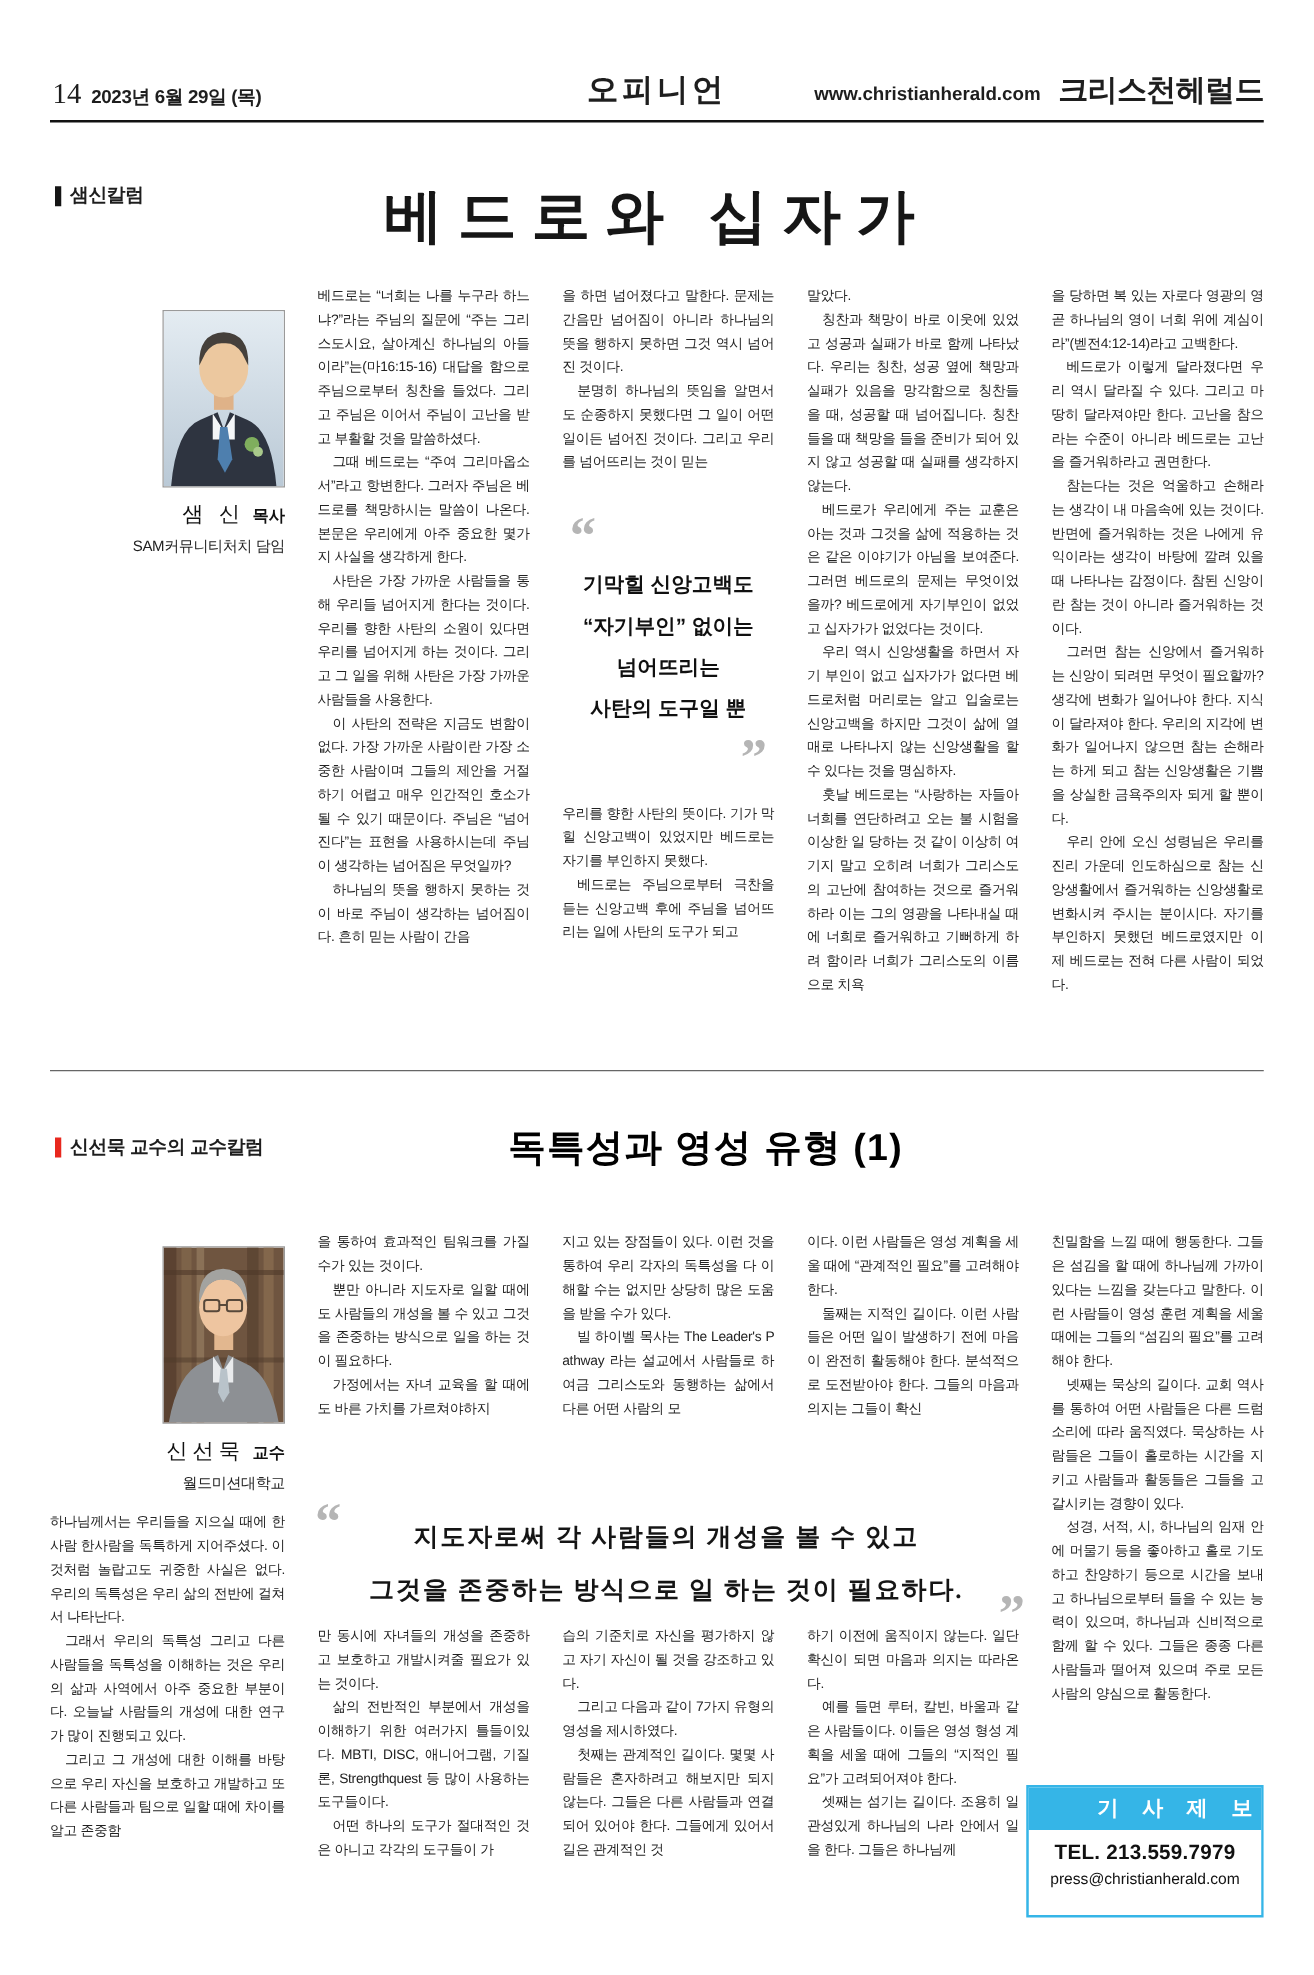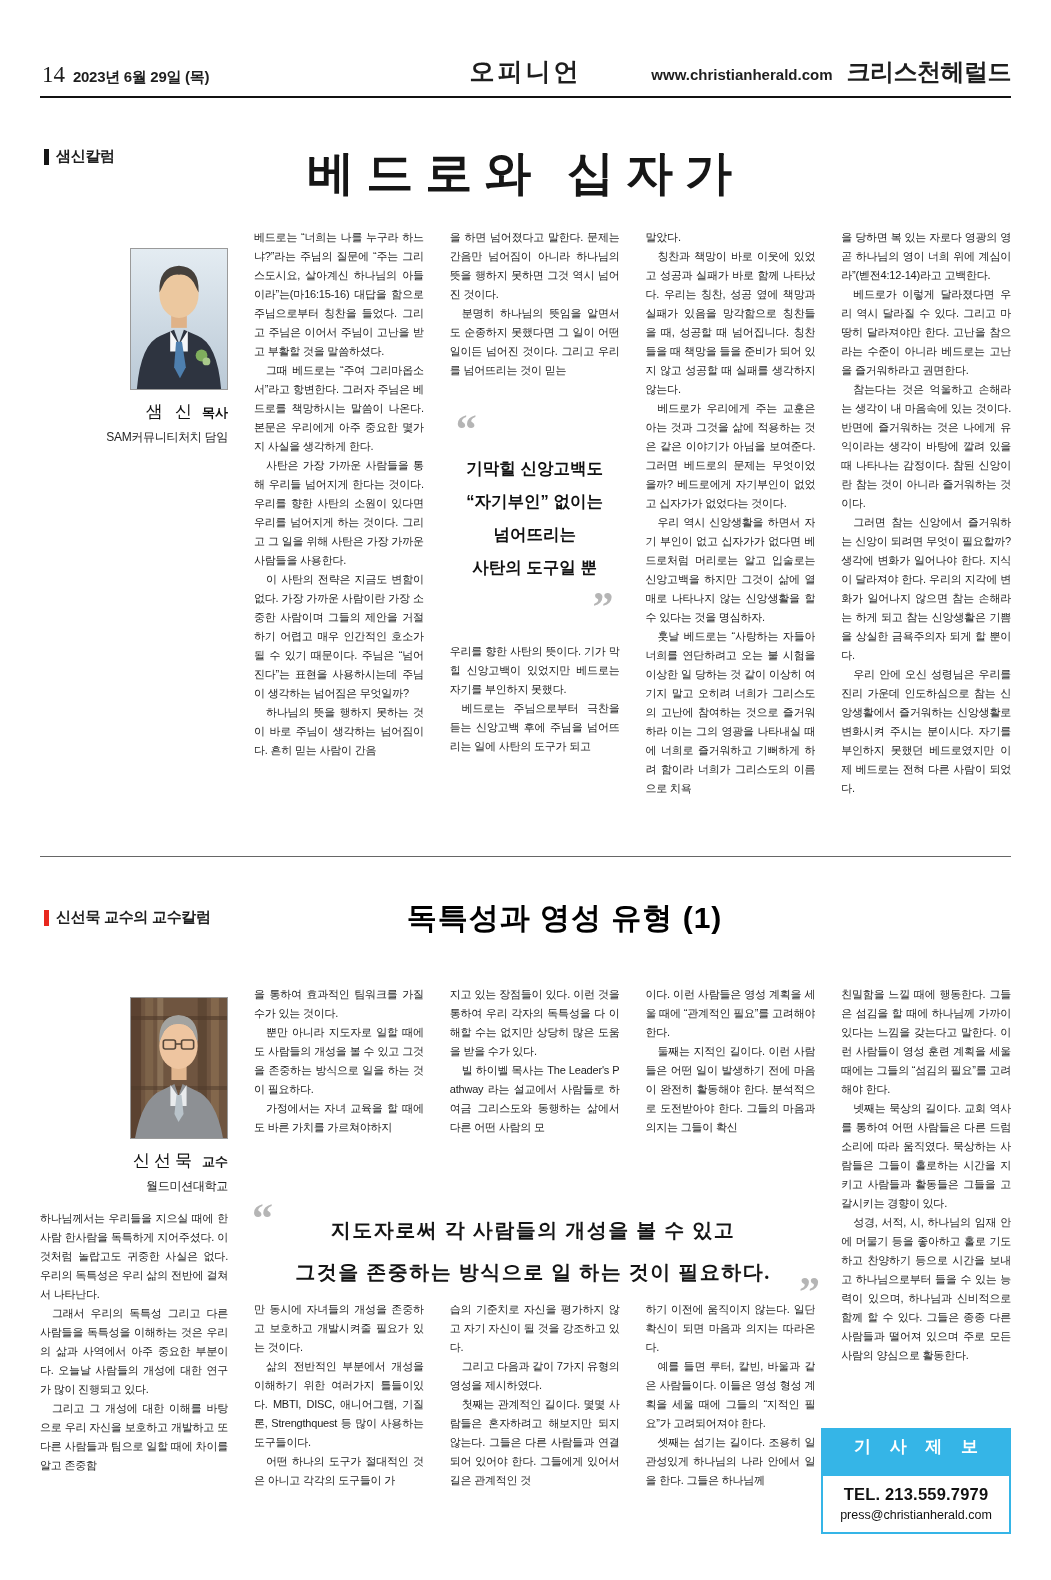--- a/index.html
+++ b/index.html
@@ -65,23 +65,23 @@
   
   .pullquote2{position:absolute;left:212px;top:224px;width:562px;height:94px;}
   .pq2-open{position:absolute;left:0;top:-4px;}
   .pq2-close{position:absolute;right:-6px;bottom:-2px;}
   .pq2-lines{position:absolute;left:30px;right:30px;top:0;text-align:center;
              font-family:"Liberation Serif","DejaVu Serif",serif;font-size:20px;font-weight:600;
              letter-spacing:1.5px;line-height:42px;color:#151515;word-break:keep-all;}
 
   
   .contact-box{position:absolute;right:0;top:443px;width:190px;border:2px solid #35b5e7;background:#fff;box-sizing:border-box;}
-  .contact-title{background:#35b5e7;color:#ffffff;text-align:center;font-size:17px;font-weight:800;
-                 letter-spacing:7px;padding:5px 0 18px 7px;}
-  .contact-body{text-align:center;padding:9px 2px 10px;}
+  .contact-title{background:#35b5e7;color:#ffffff;text-align:right;font-size:17px;font-weight:800;
+                 letter-spacing:7px;padding:5px 0 6px 7px;}
+  .contact-body{text-align:center;padding:9px 2px 22px;}
   .contact-tel{font-size:16.5px;font-weight:700;letter-spacing:0.2px;color:#111;}
   .contact-email{font-size:12.5px;margin-top:4px;color:#111;}
 </style>
 </head>
 <body>
 
 <div class="page">
 
   <div class="hdr">
     <div class="hdr-left">

